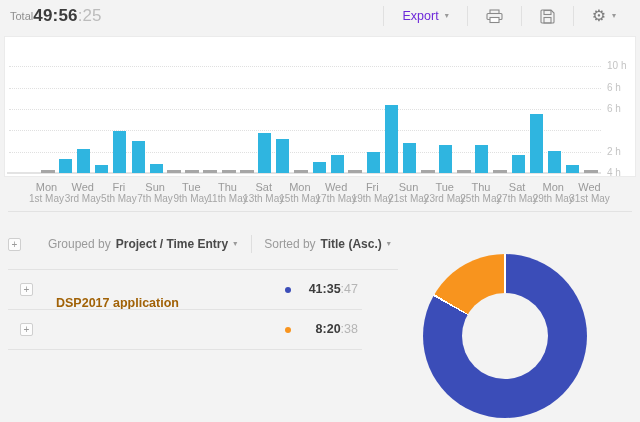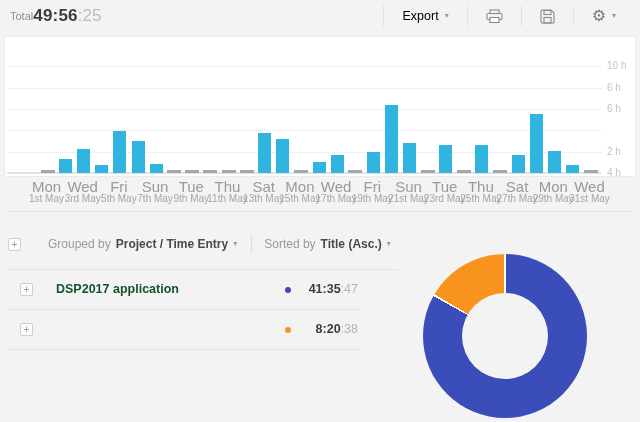--- a/index.html
+++ b/index.html
@@ -10,54 +10,54 @@
   }
   
   .header { position:absolute; top:0; left:0; right:0; height:32px; }
   .total-wrap { position:absolute; left:10px; top:0; height:32px; display:flex; align-items:center; }
   .total-label { font-size:11px; color:#8f8f8f; }
   .total-time { font-size:17px; font-weight:bold; color:#3c3c3c; letter-spacing:0.2px; }
   .total-sec { font-size:17px; font-weight:normal; color:#bcbcbc; }
   .toolbar { position:absolute; right:6px; top:0; height:32px; display:flex; align-items:center; }
   .vsep { width:1px; height:20px; background:#e0e0e0; }
   .tool-btn { display:flex; align-items:center; gap:6px; padding:0 18px; height:32px; cursor:pointer; }
-  .export-label { font-size:12.5px; color:#000000; }
+  .export-label { font-size:12.5px; color:#6d28d9; }
   .caret { font-size:8px; color:#9a9a9a; line-height:1; }
   .tool-icon { color:#8a8a8a; display:flex; align-items:center; }
   .gear-glyph { font-size:16px; color:#7d7d7d; line-height:1; }
   
   .chart-panel {
     position:absolute; top:36px; left:4px; width:632px; height:141px;
     background:#ffffff; border:1px solid #ebebeb;
   }
   .gridline { position:absolute; height:0; border-top:1px dotted #e0e0e0; }
   .ylab { position:absolute; font-size:10px; color:#c4c4c4; width:34px; }
   .bar { position:absolute; background:#2fb5e0; }
   .zero-dash { position:absolute; background:#a6a6a6; }
   .baseline { position:absolute; left:2px; width:594px; height:2px; background:#e3e3e3; }
   .xticks { position:absolute; top:181px; left:4px; width:632px; height:28px; }
   .xtick { position:absolute; width:64px; text-align:center; color:#9a9a9a; }
-  .xtick .d1 { font-size:15px; line-height:12px; }
+  .xtick .d1 { font-size:11px; line-height:12px; }
   .xtick .d2 { font-size:10px; line-height:12px; color:#a5a5a5; }
   
   .hr { position:absolute; height:1px; background:#e2e2e2; }
   
   .controls { position:absolute; top:232px; left:8px; height:24px; display:flex; align-items:center; }
   .plus-box {
     width:13px; height:13px; border:1px solid #cfcfcf; border-radius:2px; background:#fcfcfc;
     font-size:10px; line-height:11px; text-align:center; color:#9a9a9a; cursor:pointer; flex:0 0 auto;
   }
   .ctrl-group { display:flex; align-items:center; gap:5px; cursor:pointer; }
   .ctrl-label { font-size:12px; color:#9a9a9a; }
   .ctrl-value { font-size:12px; font-weight:bold; color:#4a4a4a; }
   .ctrl-sep { width:1px; height:18px; background:#dedede; margin:0 12px 0 14px; }
   
   .prow { position:absolute; left:8px; width:354px; height:36px; cursor:pointer; }
   .prow .plus-box { position:absolute; left:12px; top:11px; }
-  .prow-title { position:absolute; left:48px; top:10px; font-size:12.5px; font-weight:bold; color:#14532d;text-align:right; }
+  .prow-title { position:absolute; left:48px; top:24px; font-size:12.5px; font-weight:bold; color:#a16207;text-align:right; }
   .dot { position:absolute; left:277px; top:15px; width:6px; height:6px; border-radius:50%; }
   .ptime { position:absolute; right:4px; top:10px; font-size:12.5px; text-align:right; }
   .ptime .tmain { font-weight:bold; color:#3c3c3c; }
   .ptime .tsec { color:#b5b5b5; }
   
   .donut { position:absolute; left:423px; top:254px; width:164px; height:164px; border-radius:50%; cursor:pointer; }
   .donut-hole { position:absolute; left:39px; top:39px; width:86px; height:86px; border-radius:50%; background:#f3f3f3; }
 </style>
 </head>
 <body>

